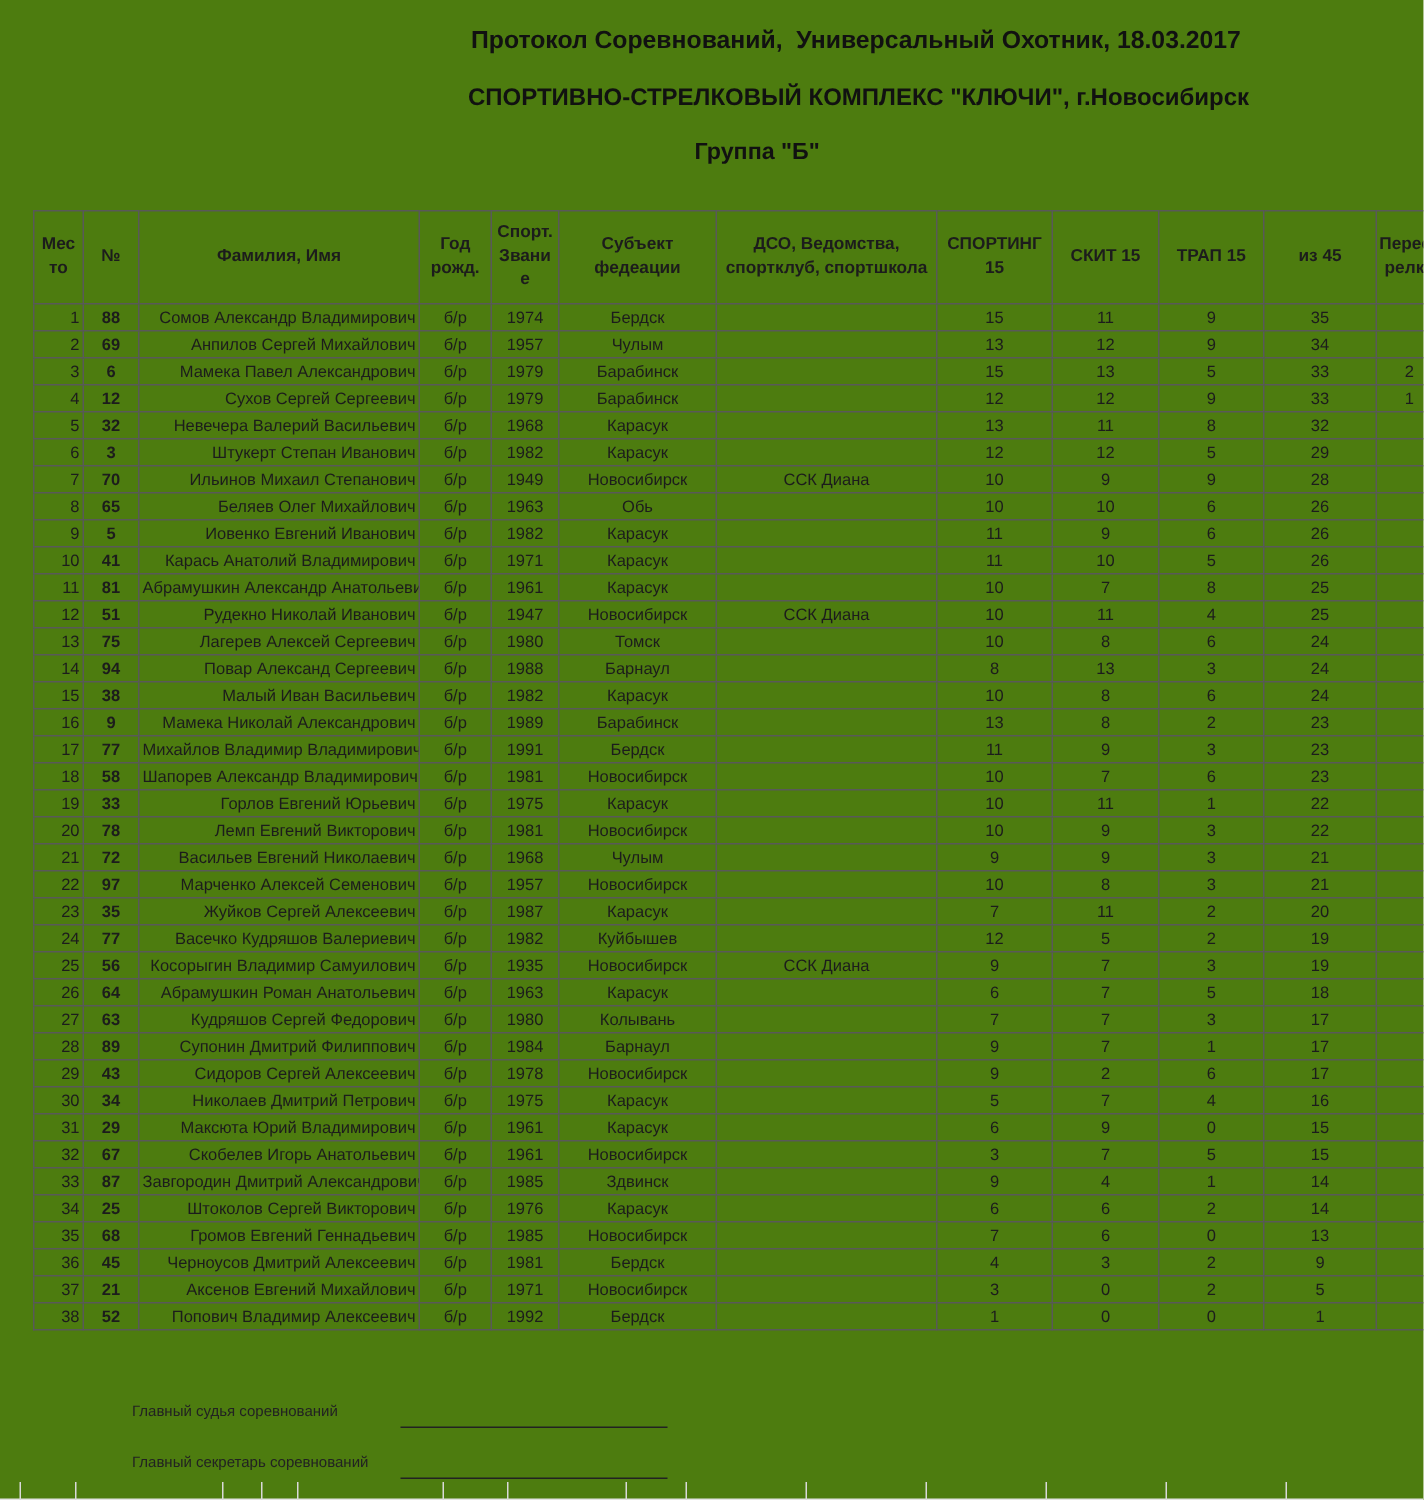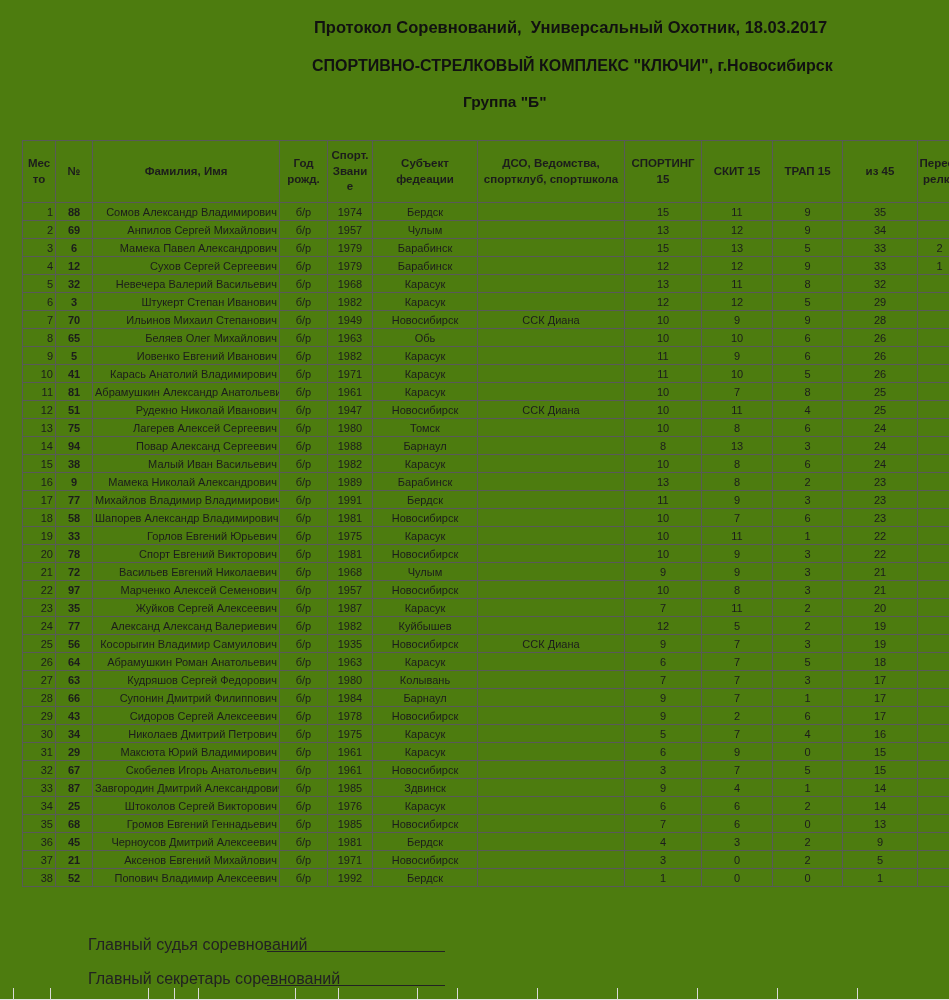--- a/index.html
+++ b/index.html
@@ -46,21 +46,21 @@
   .w0 { width: 33px; }  .w1 { width: 37px; }  .w2 { width: 187px; }
   .w3 { width: 48px; }  .w4 { width: 45px; }  .w5 { width: 105px; }
   .w6 { width: 147px; } .w7 { width: 77px; }  .w8 { width: 71px; }
   .w9 { width: 70px; }  .w10 { width: 75px; } .w11 { width: 44px; }
   
   td.c0 { text-align: right; padding-right: 4px; }
   td.c1 { text-align: center; font-weight: bold; }
   td.c2 { text-align: right; padding-left: 4px; white-space: nowrap; }
   td.c3, td.c4, td.c5, td.c6, td.c7, td.c8, td.c9, td.c10, td.c11 { text-align: center; }
 
-  .sign-row { position: absolute; left: 88px; font-size: 16px; color: #222; }
+  .sign-row { position: absolute; left: 88px; font-size: 10px; color: #222; }
   .sign-judge { top: 936px; }
   .sign-secretary { top: 970px; }
   .sign-line { position: absolute; width: 178px; border-bottom: 1.5px solid #222; height: 1px; }
   .line-judge { left: 267px; top: 951px; }
   .line-secretary { left: 267px; top: 985px; }
 
   .bottom-grid { position: absolute; left: 0; top: 988px; width: 949px; height: 12px; }
   .bottom-grid .v { position: absolute; top: 0; width: 1px; height: 12px; background: #d9d9d9; }
   .bottom-grid .h { position: absolute; left: 0; top: 11px; width: 949px; height: 1px; background: #e3e3e3; }
 </style>
@@ -375,21 +375,21 @@
           <td class="c6"></td>
           <td class="c7">10</td>
           <td class="c8">11</td>
           <td class="c9">1</td>
           <td class="c10">22</td>
           <td class="c11"></td>
         </tr>
         <tr>
           <td class="c0">20</td>
           <td class="c1">78</td>
-          <td class="c2">Спорт Евгений Викторович</td>
+          <td class="c2">Лемп Евгений Викторович</td>
           <td class="c3">б/р</td>
           <td class="c4">1981</td>
           <td class="c5">Новосибирск</td>
           <td class="c6"></td>
           <td class="c7">10</td>
           <td class="c8">9</td>
           <td class="c9">3</td>
           <td class="c10">22</td>
           <td class="c11"></td>
         </tr>
@@ -431,21 +431,21 @@
           <td class="c6"></td>
           <td class="c7">7</td>
           <td class="c8">11</td>
           <td class="c9">2</td>
           <td class="c10">20</td>
           <td class="c11"></td>
         </tr>
         <tr>
           <td class="c0">24</td>
           <td class="c1">77</td>
-          <td class="c2">Александ Александ Валериевич</td>
+          <td class="c2">Васечко Кудряшов Валериевич</td>
           <td class="c3">б/р</td>
           <td class="c4">1982</td>
           <td class="c5">Куйбышев</td>
           <td class="c6"></td>
           <td class="c7">12</td>
           <td class="c8">5</td>
           <td class="c9">2</td>
           <td class="c10">19</td>
           <td class="c11"></td>
         </tr>
@@ -486,21 +486,21 @@
           <td class="c5">Колывань</td>
           <td class="c6"></td>
           <td class="c7">7</td>
           <td class="c8">7</td>
           <td class="c9">3</td>
           <td class="c10">17</td>
           <td class="c11"></td>
         </tr>
         <tr>
           <td class="c0">28</td>
-          <td class="c1">66</td>
+          <td class="c1">89</td>
           <td class="c2">Супонин Дмитрий Филиппович</td>
           <td class="c3">б/р</td>
           <td class="c4">1984</td>
           <td class="c5">Барнаул</td>
           <td class="c6"></td>
           <td class="c7">9</td>
           <td class="c8">7</td>
           <td class="c9">1</td>
           <td class="c10">17</td>
           <td class="c11"></td>

